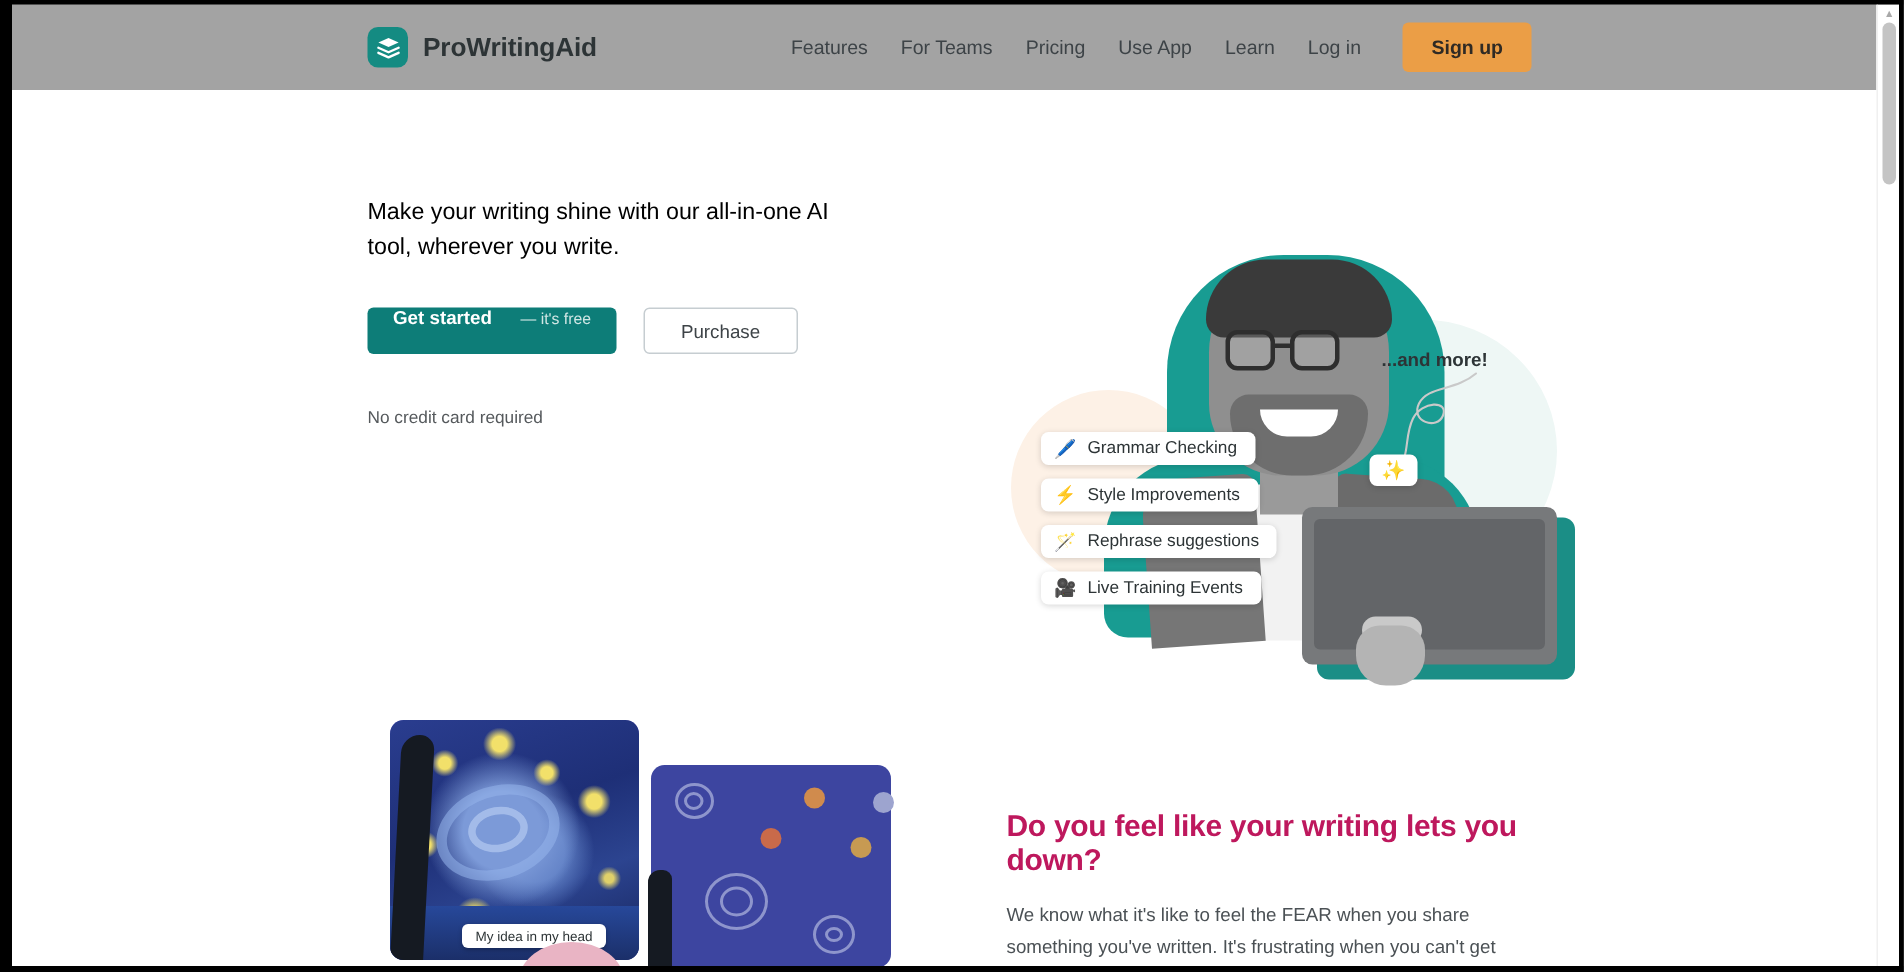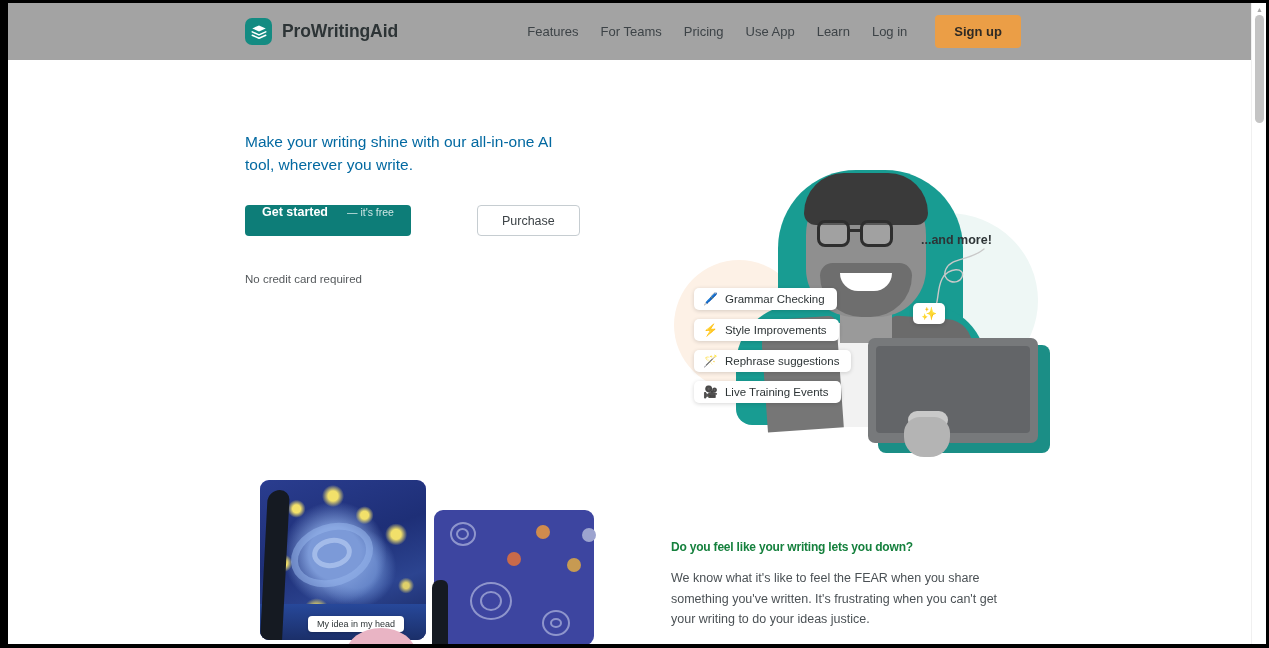--- a/index.html
+++ b/index.html
@@ -152,21 +152,21 @@
     font-size: 48px;
     line-height: 56px;
     font-weight: bold;
     color: #2d3436;
     letter-spacing: -0.9px;
   }
   .hero-sub {
     margin-top: 22px;
     font-size: 15.5px;
     line-height: 23px;
-    color: #0369a1;
+    color: #000000;
     width: 330px;
   }
   .hero-buttons {
     margin-top: 29px;
     display: flex;
     align-items: center;
     gap: 18px;
   }
   .btn-primary {
     background: #0d7d78;
@@ -185,21 +185,20 @@
   .btn-secondary {
     background: #ffffff;
     border: 1px solid #c6cdd1;
     border-radius: 4px;
     height: 31px;
     padding: 0 24px;
     color: #3d4347;
     font-size: 12.5px;
     cursor: pointer;
     font-family: "Liberation Sans", sans-serif;
-    margin-left: 48px;
   }
   .hero-note {
     margin-top: 37px;
     font-size: 11.5px;
     color: #55595c;
   }
 
   
   .hero-art {
     position: absolute;
@@ -431,23 +430,23 @@
     background:#e9b4c4;
   }
 
   .copy2 {
     position: absolute;
     left: 663px;
     top: 60px;
     width: 345px;
   }
   h2.sec2-title {
-    font-size: 12px;
+    font-size: 20px;
     font-weight: bold;
-    color: #15803d;
+    color: #be185d;
     letter-spacing: -0.2px;
   }
   .sec2-body {
     margin-top: 14px;
     font-size: 12.5px;
     line-height: 20.5px;
     color: #4b5155;
   }
 </style>
 </head>

